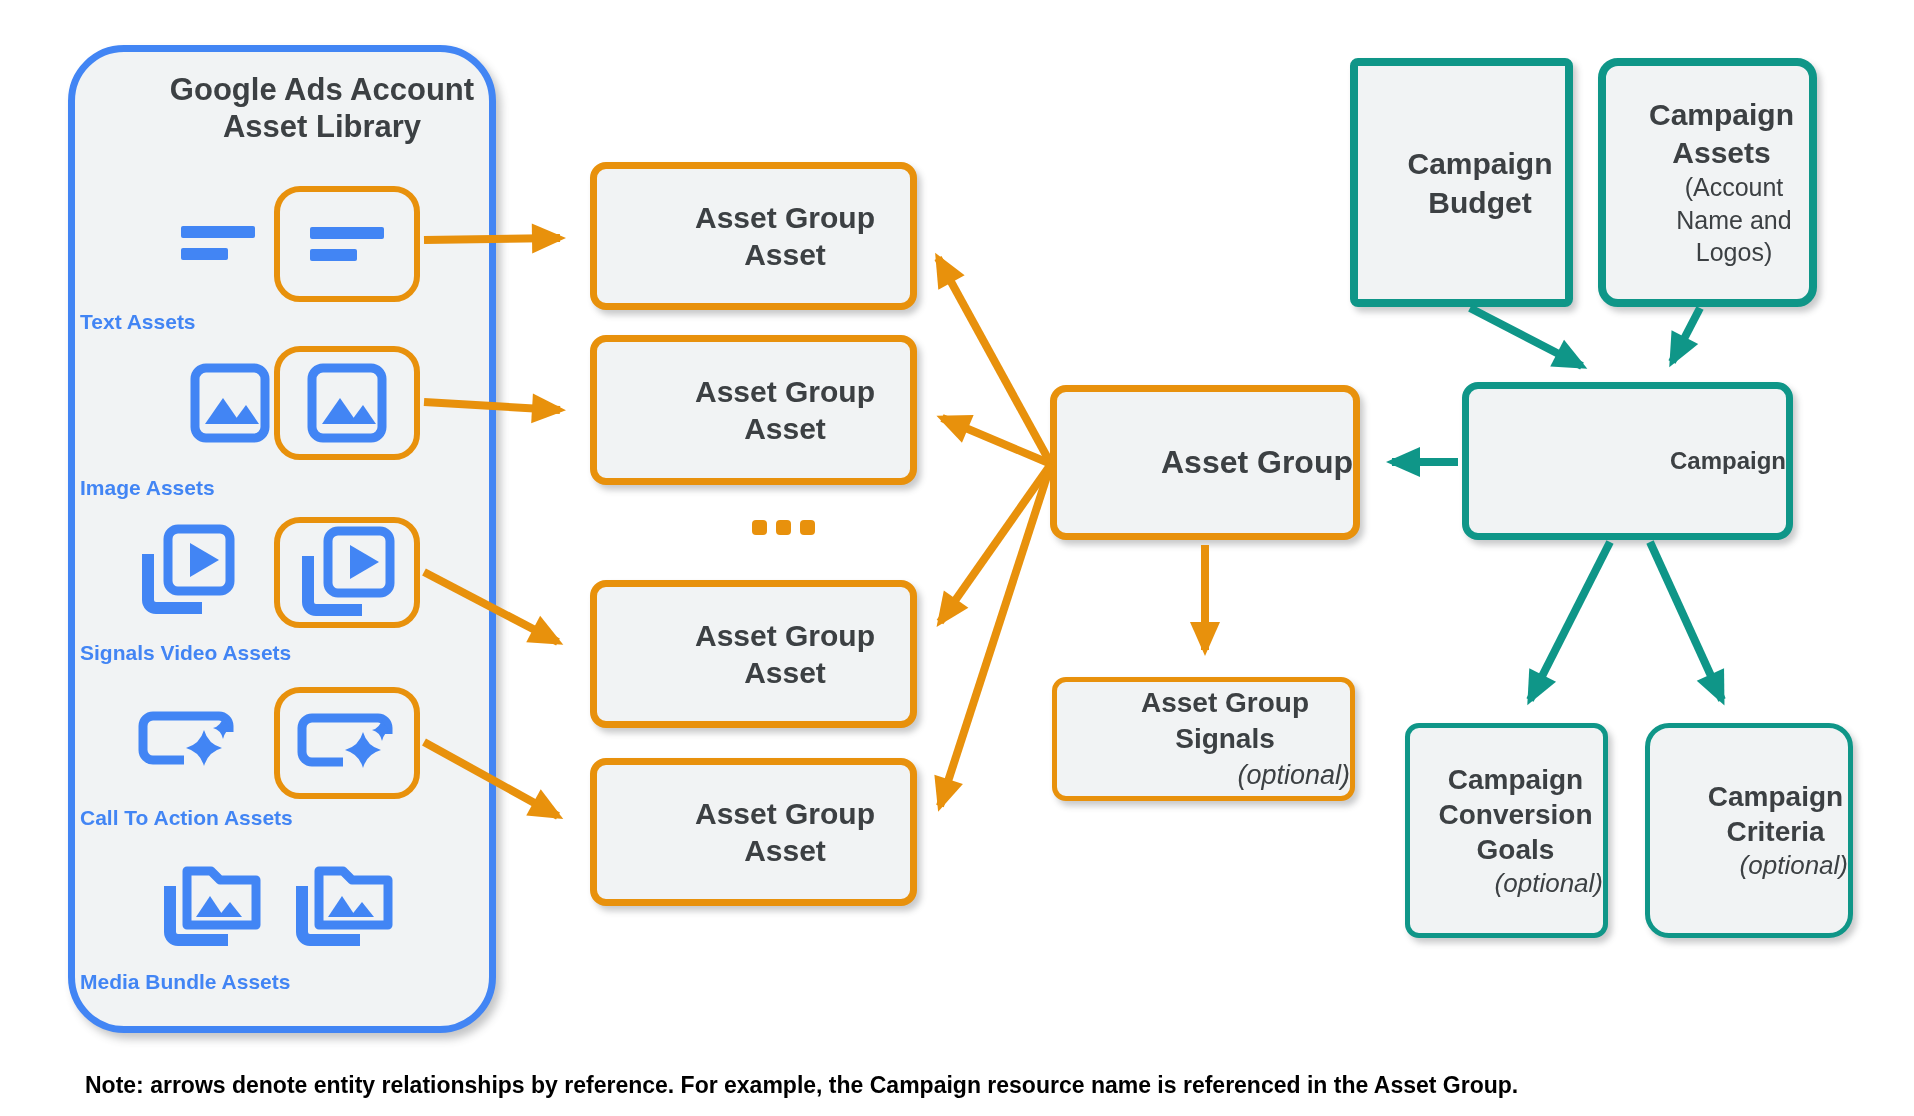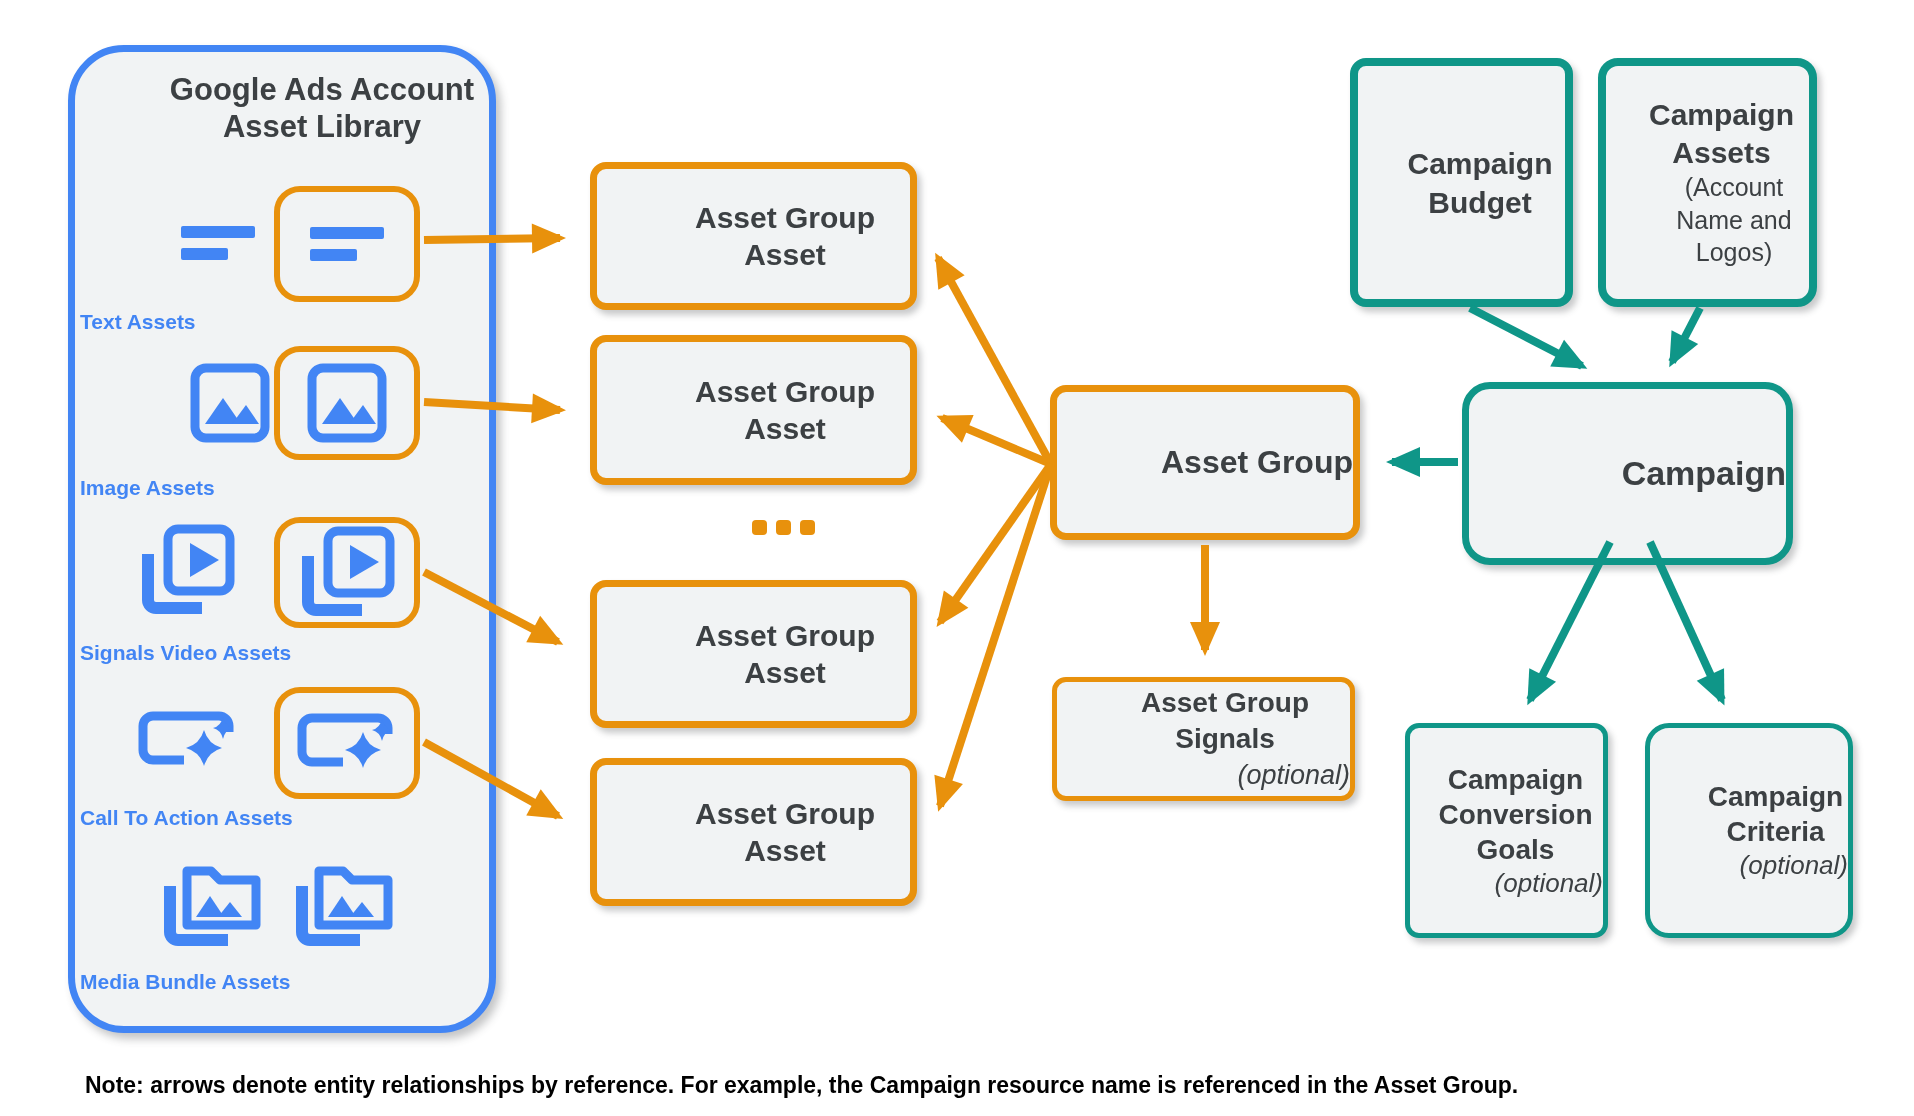--- a/index.html
+++ b/index.html
@@ -46,24 +46,24 @@
   }
   .plain-icon{position:absolute;display:flex;align-items:center;justify-content:center;}
   .icon-svg{display:block;}
 
   
   .aga{left:590px;width:327px;height:148px;border:7px solid var(--orange);border-radius:16px;font-size:30px;line-height:1.25;}
   .aga span{display:inline-block;max-width:250px;}
   .asset-group{left:1050px;top:385px;width:310px;height:155px;border:7px solid var(--orange);border-radius:16px;font-size:32px;}
   .signals{left:1052px;top:677px;width:303px;height:124px;border:5px solid var(--orange);border-radius:14px;font-size:28px;line-height:1.3;}
   .signals .t-italic{font-size:27px;font-weight:normal;}
-  .budget{left:1350px;top:58px;width:223px;height:249px;border:8px solid var(--teal);border-radius:16px;font-size:30px;line-height:1.3;}
+  .budget{left:1350px;top:58px;width:223px;height:249px;border:8px solid var(--teal);border-radius:8px;font-size:30px;line-height:1.3;}
   .c-assets{left:1598px;top:58px;width:219px;height:249px;border:8px solid var(--teal);border-radius:20px;font-size:30px;line-height:1.25;}
   .c-assets .t-sub{font-size:25px;font-weight:normal;line-height:1.3;}
-  .campaign{left:1462px;top:382px;width:331px;height:183px;border:7px solid var(--teal);border-radius:28px;font-size:34px;}
+  .campaign{left:1462px;top:382px;width:331px;height:158px;border:7px solid var(--teal);border-radius:16px;font-size:24px;}
   .goals{left:1405px;top:723px;width:203px;height:215px;border:5px solid var(--teal);border-radius:14px;font-size:28px;line-height:1.25;}
   .crit{left:1645px;top:723px;width:208px;height:215px;border:5px solid var(--teal);border-radius:24px;font-size:28px;line-height:1.25;}
   .goals .t-italic,.crit .t-italic{font-size:26px;font-weight:normal;}
 
   .dots{position:absolute;left:752px;top:520px;display:flex;gap:9px;}
   .dots i{display:block;width:15px;height:15px;background:var(--orange);border-radius:4px;}
 
   .note{
     position:absolute;left:85px;top:1072px;width:1520px;
     font-weight:bold;font-size:23px;color:#000;

